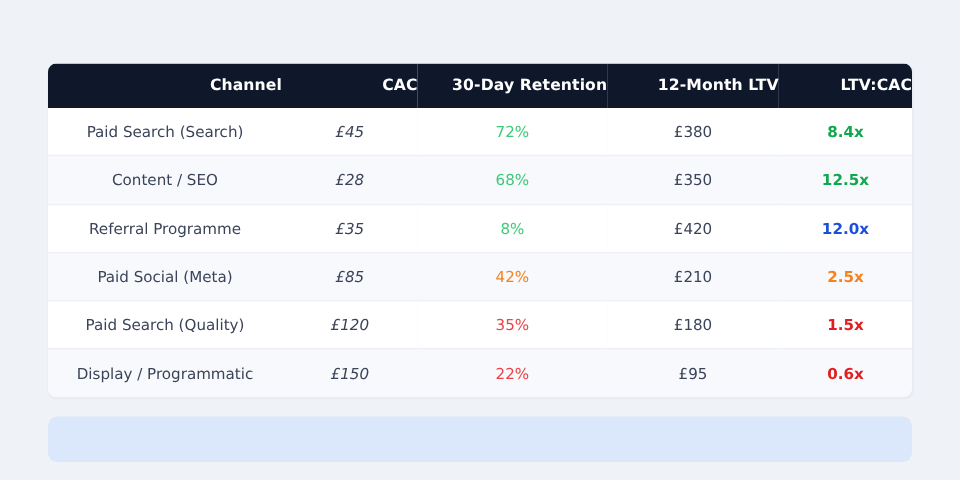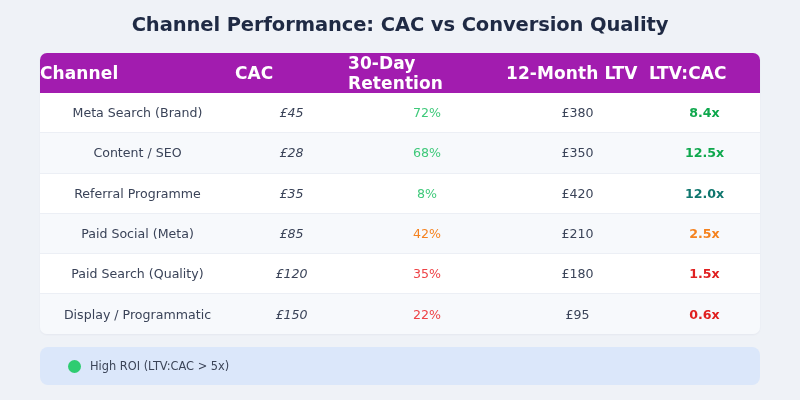--- a/index.html
+++ b/index.html
@@ -43,27 +43,27 @@
     border-radius: 7px;
     overflow: hidden;
     box-shadow: 0 1px 2px rgba(30, 45, 90, 0.05);
   }
   table.perf {
     width: 720px;
     border-collapse: collapse;
     table-layout: fixed;
   }
   table.perf thead th {
-    background: #a21caf;
+    background: #0f172a;
     color: #ffffff;
-    font-size: 17px;
+    font-size: 13px;
     font-weight: bold;
     height: 37px;
     padding: 0;
-    text-align: left;
+    text-align: right;
     vertical-align: middle;
     letter-spacing: 0.1px;
   }
   table.perf tbody td {
     height: 39.3px;
     padding: 0;
     text-align: center;
     vertical-align: middle;
     font-size: 12.6px;
     color: #3a4358;
@@ -116,21 +116,20 @@
   .legend-label {
     font-size: 11.4px;
     color: #3c4558;
   }
 </style>
 </head>
 <body>
 
 <div class="page">
 
-  <div class="title">Channel Performance: CAC vs Conversion Quality</div>
 
   <div class="table-wrap">
     <table class="perf">
       <colgroup>
         <col class="col-channel">
         <col class="col-cac">
         <col class="col-retention">
         <col class="col-ltv">
         <col class="col-ratio">
       </colgroup>
@@ -138,39 +137,39 @@
         <tr>
           <th>Channel</th>
           <th>CAC</th>
           <th>30-Day Retention</th>
           <th>12-Month LTV</th>
           <th>LTV:CAC</th>
         </tr>
       </thead>
       <tbody>
         <tr>
-          <td class="cell-channel">Meta Search (Brand)</td>
+          <td class="cell-channel">Paid Search (Search)</td>
           <td class="cell-cac">£45</td>
           <td class="cell-ret" style="color: rgb(63, 201, 122);">72%</td>
           <td class="cell-ltv">£380</td>
           <td class="cell-ratio" style="color: rgb(15, 168, 77);">8.4x</td>
         </tr>
         <tr>
           <td class="cell-channel">Content / SEO</td>
           <td class="cell-cac">£28</td>
           <td class="cell-ret" style="color: rgb(63, 201, 122);">68%</td>
           <td class="cell-ltv">£350</td>
           <td class="cell-ratio" style="color: rgb(15, 168, 77);">12.5x</td>
         </tr>
         <tr>
           <td class="cell-channel">Referral Programme</td>
           <td class="cell-cac">£35</td>
           <td class="cell-ret" style="color: rgb(63, 201, 122);">8%</td>
           <td class="cell-ltv">£420</td>
-          <td class="cell-ratio" style="color: #0f766e;">12.0x</td>
+          <td class="cell-ratio" style="color: #1d4ed8;">12.0x</td>
         </tr>
         <tr>
           <td class="cell-channel">Paid Social (Meta)</td>
           <td class="cell-cac">£85</td>
           <td class="cell-ret" style="color: rgb(245, 130, 31); margin-top: 45px;">42%</td>
           <td class="cell-ltv">£210</td>
           <td class="cell-ratio" style="color: rgb(245, 130, 31);">2.5x</td>
         </tr>
         <tr>
           <td class="cell-channel">Paid Search (Quality)</td>
@@ -184,19 +183,15 @@
           <td class="cell-cac">£150</td>
           <td class="cell-ret" style="color: rgb(238, 66, 70);">22%</td>
           <td class="cell-ltv">£95</td>
           <td class="cell-ratio" style="color: rgb(224, 32, 32);">0.6x</td>
         </tr>
       </tbody>
     </table>
   </div>
 
   <div class="legend">
-    <div class="legend-item">
-      <span class="legend-dot" style="background: rgb(46, 204, 113);"></span>
-      <span class="legend-label">High ROI (LTV:CAC &gt; 5x)</span>
-    </div>
   </div>
 
 </div>
 
 </body></html>

